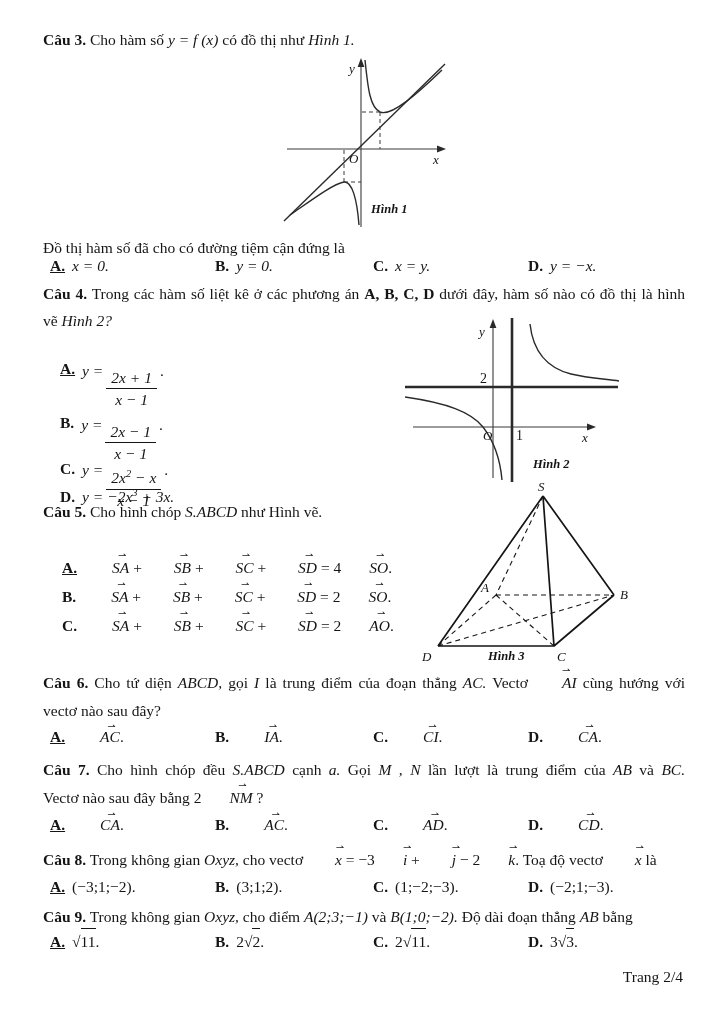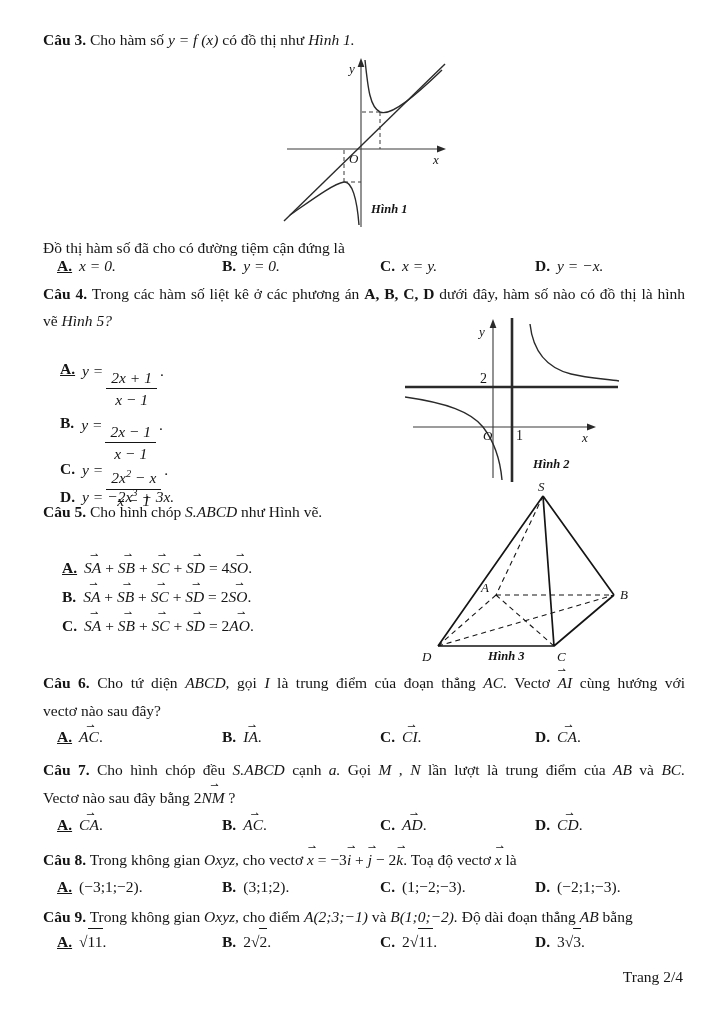--- a/index.html
+++ b/index.html
@@ -4,24 +4,24 @@
 <style>
   html,body{margin:0;padding:0;background:#e8e8e8;}
   .page{position:relative;width:725px;height:1024px;background:#ffffff;
         font-family:"Liberation Serif","DejaVu Serif",serif;font-size:15.5px;color:#151515;
         margin:0 auto;overflow:hidden;}
   .row{position:absolute;left:43px;width:642px;white-space:nowrap;line-height:22px;}
   .just{text-align:justify;text-align-last:justify;}
   .b{font-weight:bold;}
   .m{font-style:italic;}
   .u{text-decoration:underline;}
-  .optrow{position:absolute;left:38px;width:642px;height:26px;}
+  .optrow{position:absolute;left:31px;width:642px;height:26px;}
   .opt{position:absolute;top:0;white-space:nowrap;}
   .key{font-weight:bold;margin-right:7px;}
-  .vec{position:relative;display:inline-block;font-style:italic;}
+  .vec{position:relative;display:inline-block;font-style:italic;margin-left:28px;}
   .vec::after{content:"⇀";position:absolute;left:0;right:-3px;top:-0.60em;font-size:10px;
               line-height:1;text-align:center;font-style:normal;
               font-family:"DejaVu Sans",sans-serif;color:#222;}
   .frac{display:inline-block;vertical-align:middle;text-align:center;line-height:1.25;margin:0 3px;}
   .fnum{display:block;border-bottom:1.2px solid #151515;padding:0 5px 1px;margin-top:36px;}
   .fden{display:block;padding:1px 5px 0;}
   sup{font-size:10.5px;}
   .mid{vertical-align:middle;}
   .sq{border-top:1.2px solid #151515;padding-top:4px;}
   .fig{position:absolute;}
@@ -85,21 +85,21 @@
   </div>
 
   <div class="row just" style="top:283px">
     <span class="b">Câu 4.</span>
     <span>Trong các hàm số liệt kê ở các phương án</span>
     <span class="b">A, B, C, D</span>
     <span>dưới đây, hàm số nào có đồ thị là hình</span>
   </div>
   <div class="row" style="top:310px">
     <span>vẽ</span>
-    <span class="m">Hình 5?</span>
+    <span class="m">Hình 2?</span>
   </div>
 
   <div class="row" style="top:332px;left:60px">
     <span class="key u">A.</span><span class="m mid">y =</span><span class="frac m"><span class="fnum">2x + 1</span><span class="fden">x − 1</span></span><span class="mid">.</span>
   </div>
   <div class="row" style="top:386px;left:60px">
     <span class="key">B.</span><span class="m mid">y =</span><span class="frac m"><span class="fnum">2x − 1</span><span class="fden">x − 1</span></span><span class="mid">.</span>
   </div>
   <div class="row" style="top:431px;left:60px">
     <span class="key">C.</span><span class="m mid">y =</span><span class="frac m"><span class="fnum"><span>2x</span><sup>2</sup> <span>− x</span></span><span class="fden">x − 1</span></span><span class="mid">.</span>

